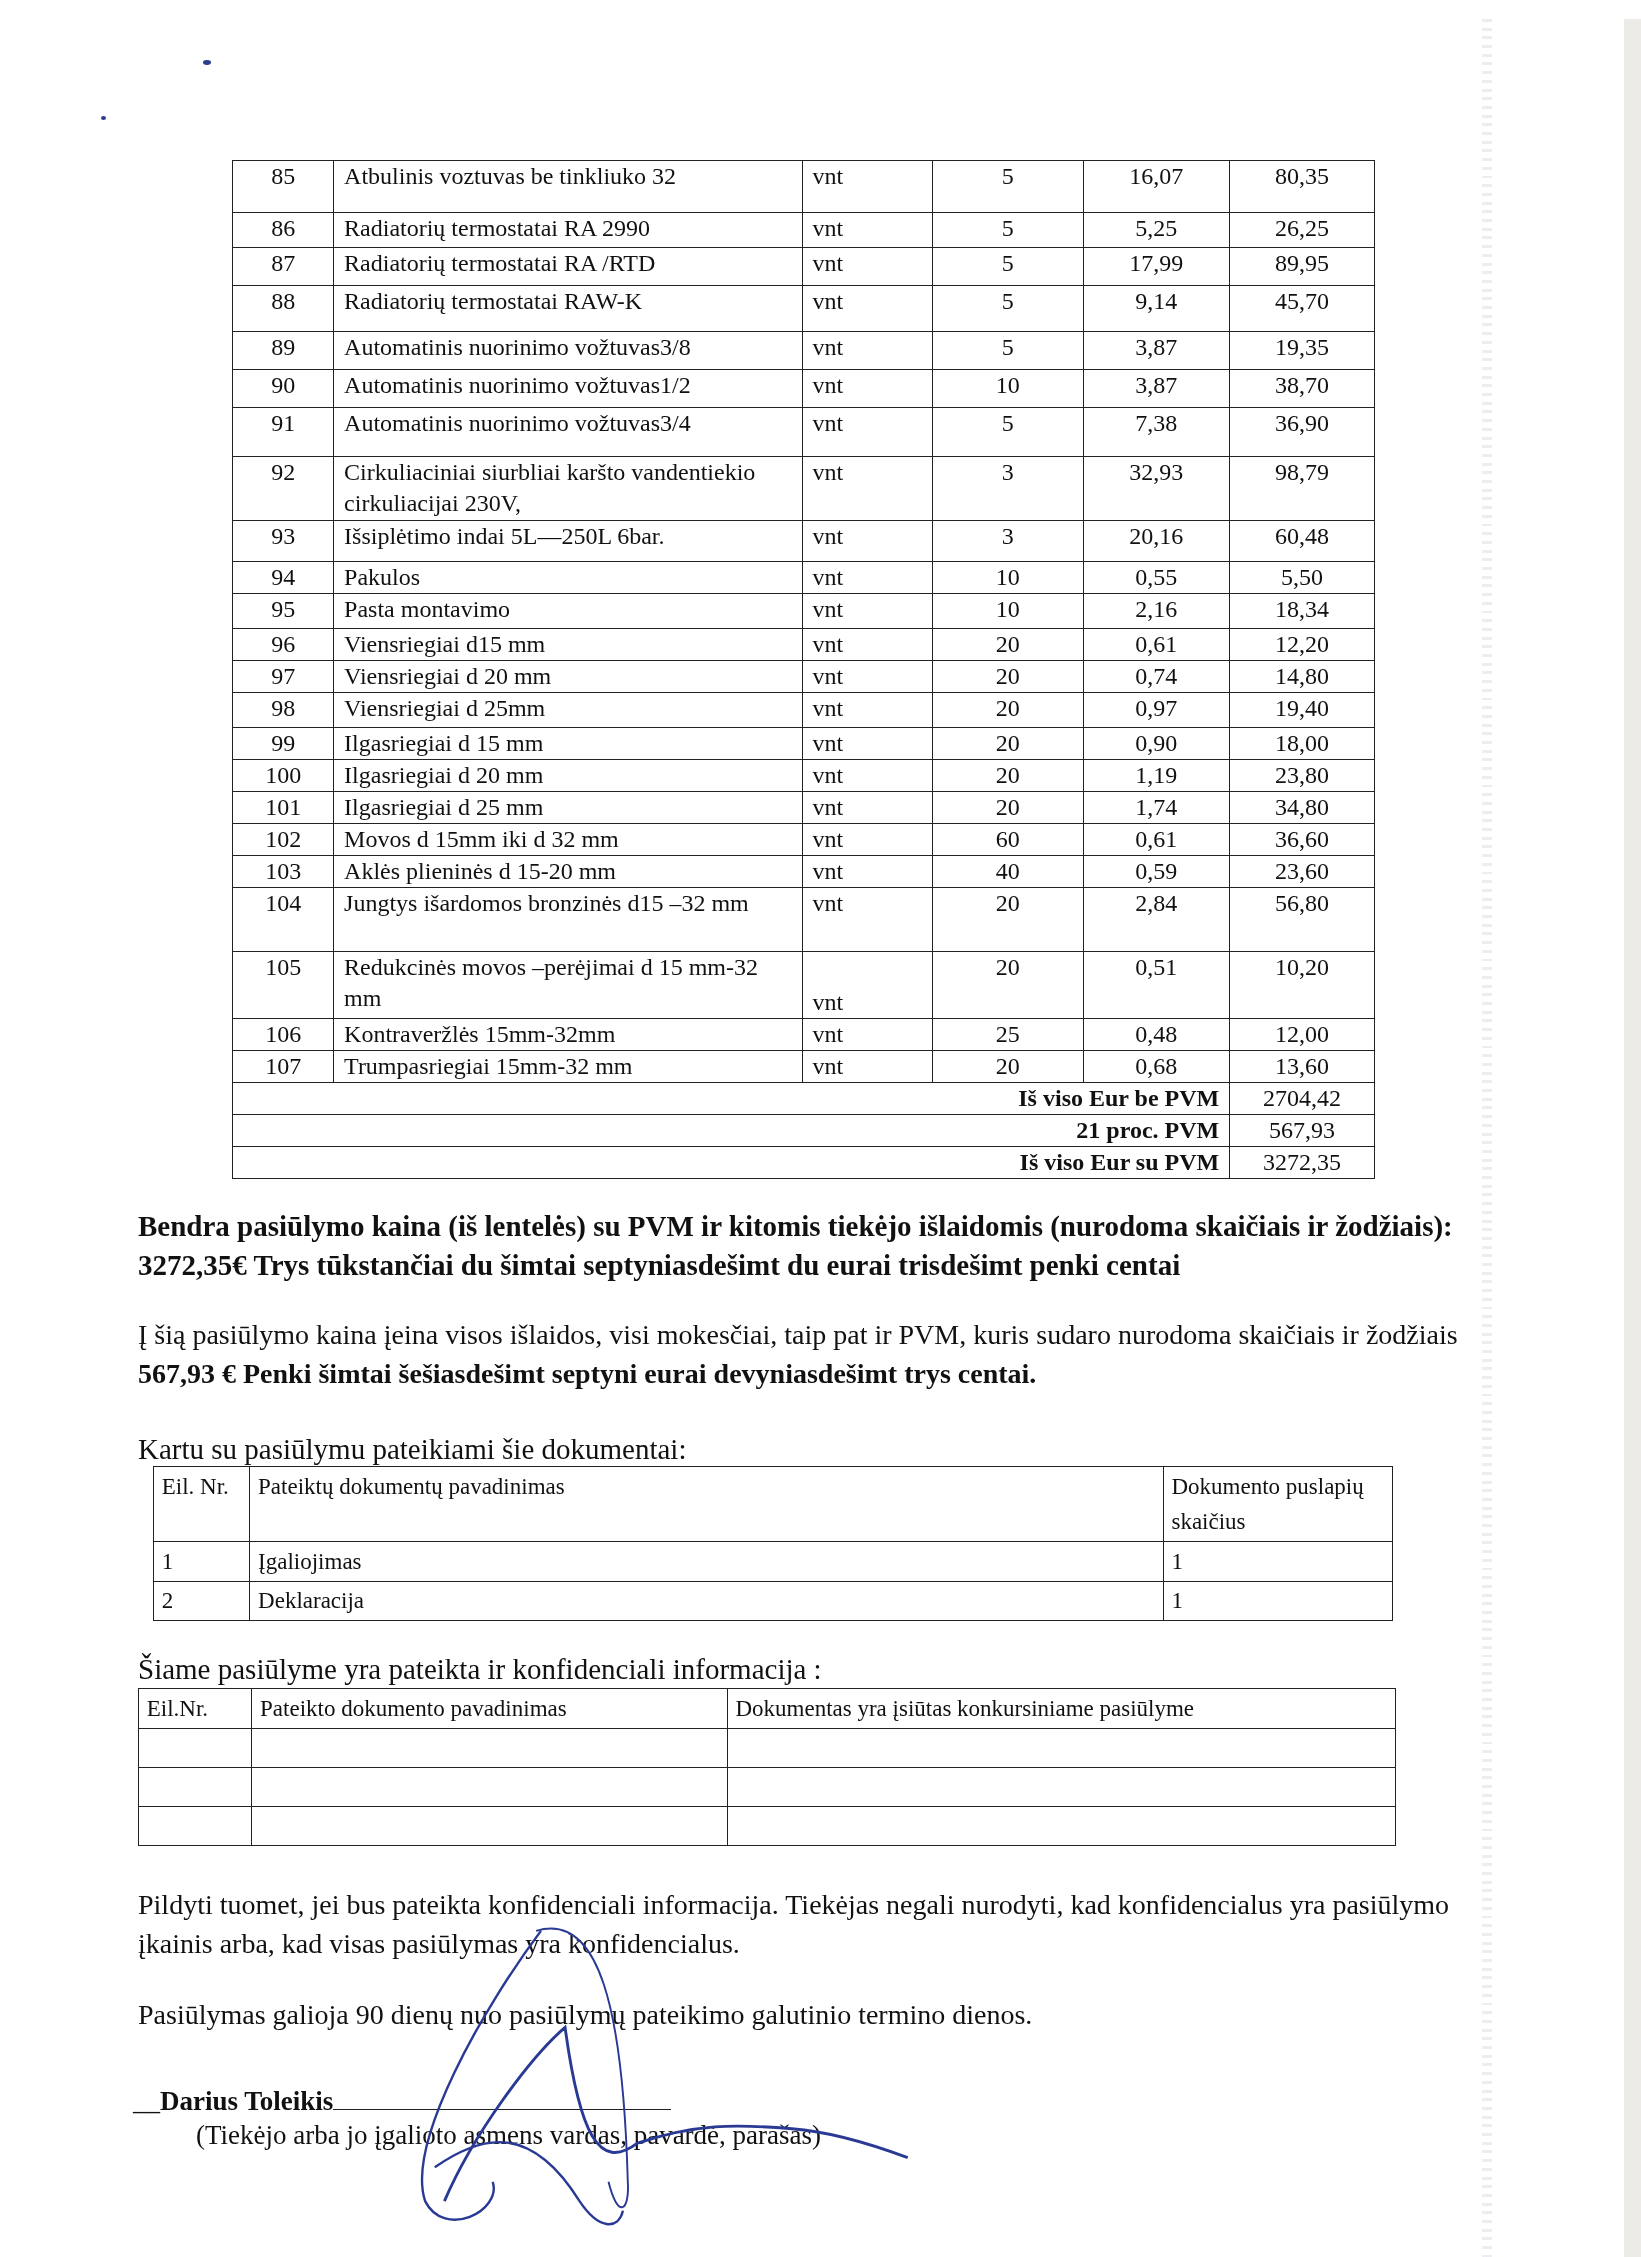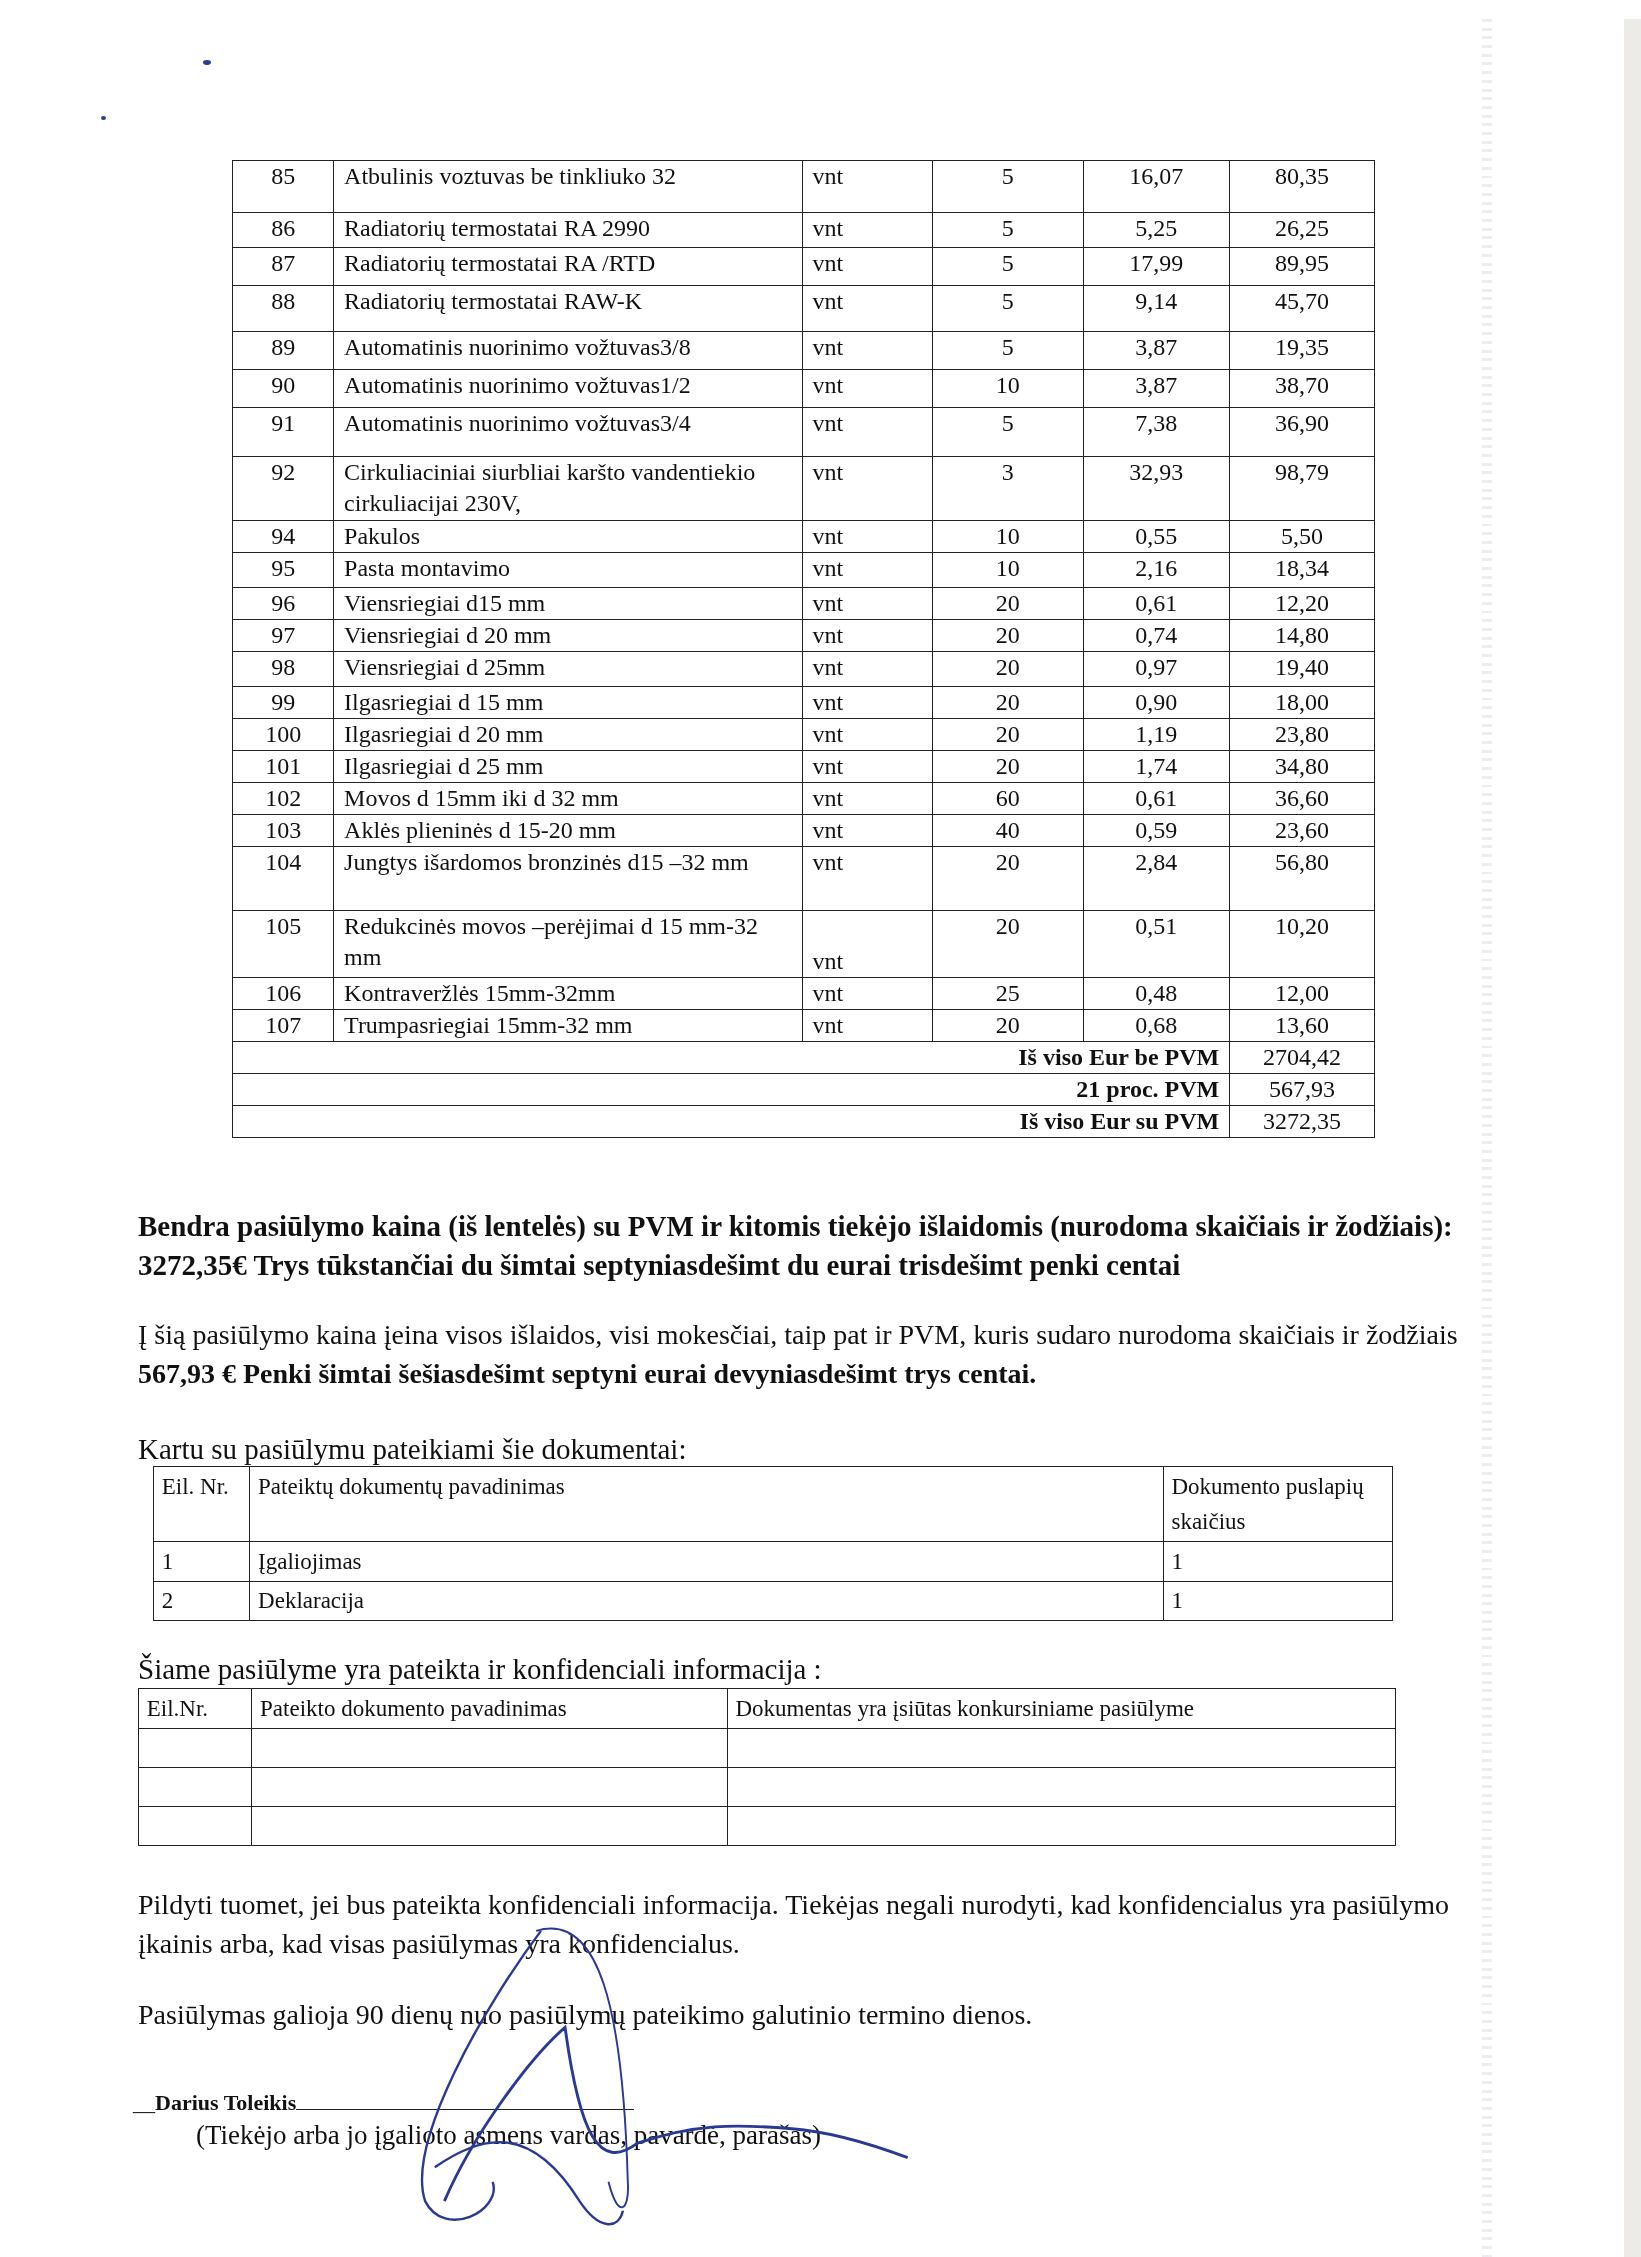--- a/index.html
+++ b/index.html
@@ -24,21 +24,21 @@
   table.items td.tot-val { text-align: center; }
   .unit-bottom { vertical-align: bottom !important; }
 
   .para { position: absolute; left: 138px; width: 1352px; font-size: 28px; line-height: 39px; }
   .bold { font-weight: bold; }
 
   .caption { position: absolute; left: 138px; font-size: 29px; }
   table.docs { position: absolute; border-collapse: collapse; font-size: 23px; }
   table.docs td { border: 1.9px solid #222; padding: 1.9px 7.7px; vertical-align: top; line-height: 35px; }
 
-  .signer { position: absolute; left: 133px; top: 2084px; font-size: 22px; text-align: center; }
+  .signer { position: absolute; left: 133px; top: 2084px; font-size: 27px; text-align: center; }
   .signer .name { font-weight: bold; }
   .signer .line { display: inline-block; width: 338px; border-bottom: 1.9px solid #222; height: 25px; vertical-align: baseline; }
   .sig-caption { position: absolute; left: 196px; top: 2120px; font-size: 27px; }
   .signature { position: absolute; left: 290px; top: 1892px; width: 637px; height: 348px; }
 </style>
 </head>
 <body>
 
 <div class="edge-right"></div>
 <div class="scanline"></div>
@@ -103,20 +103,28 @@
         <td class="price">7,38</td>
         <td class="sum">36,90</td>
       </tr>
       <tr style="height: 64px;">
         <td class="nr">92</td>
         <td class="desc">Cirkuliaciniai siurbliai karšto vandentiekio cirkuliacijai 230V,</td>
         <td class="unit">vnt</td>
         <td class="qty">3</td>
         <td class="price">32,93</td>
         <td class="sum">98,79</td>
+      </tr>
+      <tr style="height: 41px;">
+        <td class="nr">93</td>
+        <td class="desc">Išsiplėtimo indai 5L—250L 6bar.</td>
+        <td class="unit">vnt</td>
+        <td class="qty">3</td>
+        <td class="price">20,16</td>
+        <td class="sum">60,48</td>
       </tr>
       <tr style="height: 29px; padding-left: 32px;">
         <td class="nr">94</td>
         <td class="desc">Pakulos</td>
         <td class="unit">vnt</td>
         <td class="qty">10</td>
         <td class="price">0,55</td>
         <td class="sum">5,50</td>
       </tr>
       <tr style="height: 35px;">

